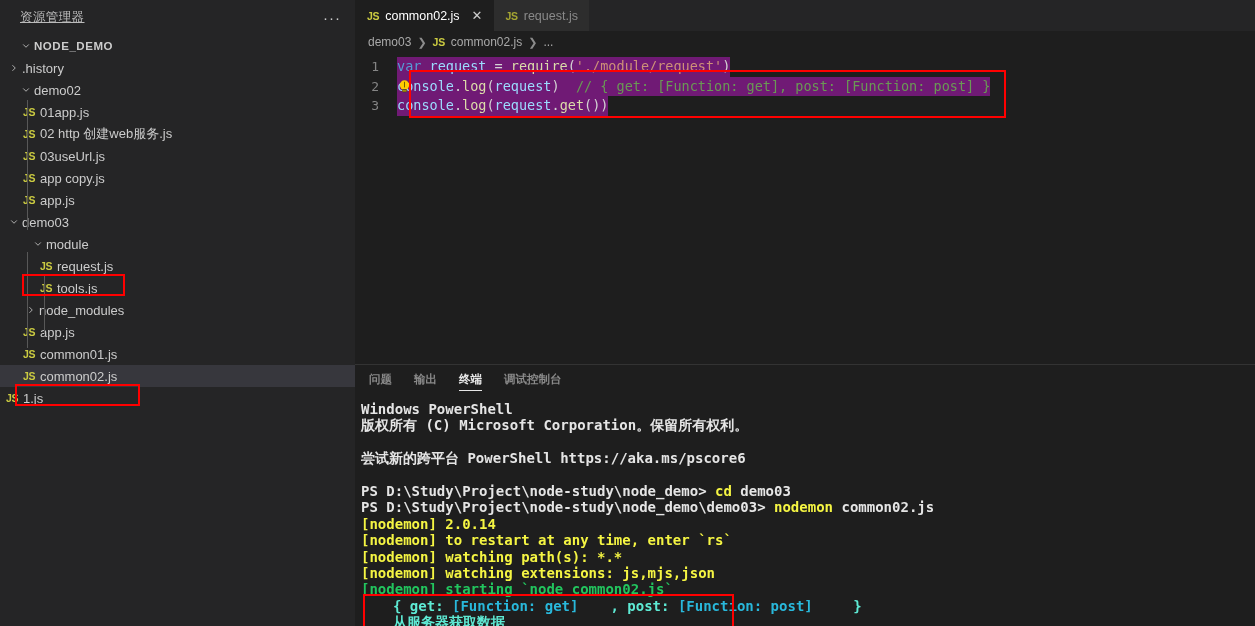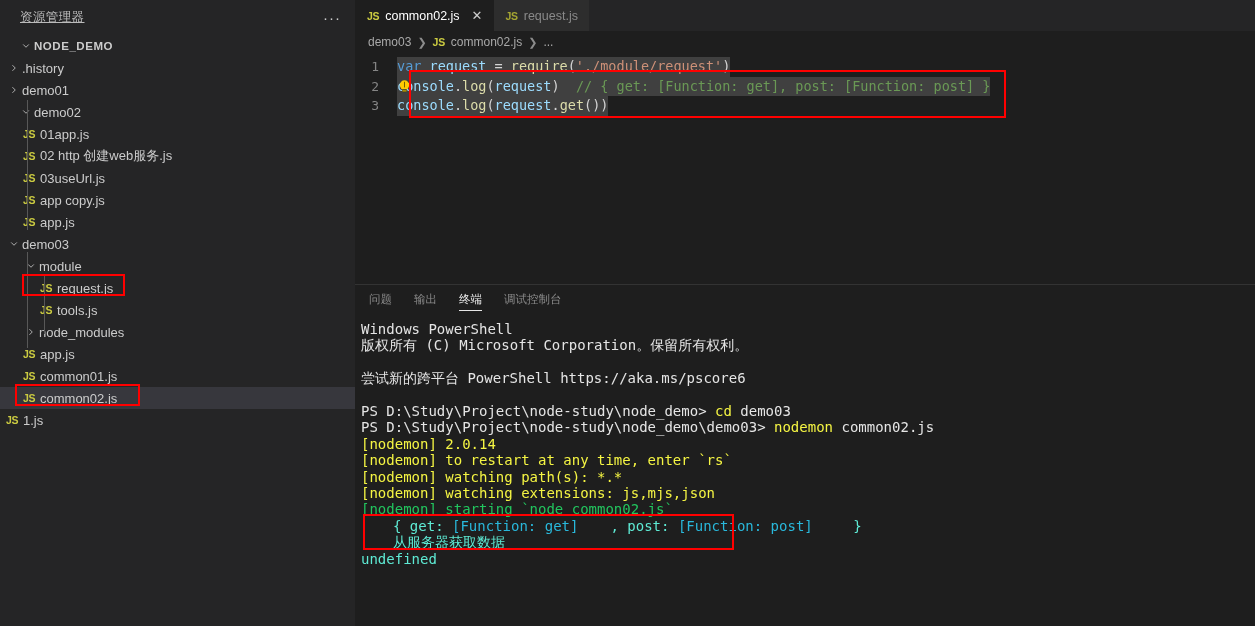--- a/index.html
+++ b/index.html
@@ -84,35 +84,35 @@
     font-family: "DejaVu Sans Mono", "Liberation Mono", monospace;
     font-size: 13.5px; line-height: 19.5px;
     padding-top: 4px;
   }
   .cline { display: flex; height: 19.5px; align-items: center; }
   .lnum {
     width: 42px; flex: 0 0 42px; text-align: right; padding-right: 18px;
     color: #858585; font-size: 13px;
   }
   .ctext { white-space: pre; position: relative; }
-  .sel { background: #404040; }
+  .sel { background: #701a75; }
   .k-kw   { color: #569cd6; }
   .k-var  { color: #9cdcfe; }
   .k-fn   { color: #dcdcaa; }
   .k-str  { color: #ce9178; }
   .k-com  { color: #6a9955; }
   .k-punc { color: #d4d4d4; }
 
   .bulb {
     position: absolute; left: 0px; top: 1px;
     width: 15px; height: 17px;
   }
 
   
-  .panel { height: 342px; background: #1e1e1e; border-top: 1px solid #333333; position: relative; }
+  .panel { height: 262px; background: #1e1e1e; border-top: 1px solid #333333; position: relative; font-weight: bold; }
   .panel-tabs { height: 28px; display: flex; align-items: center; padding-left: 14px; gap: 22px; }
   .ptab { font-size: 11.5px; color: #8a8a8a; cursor: pointer; position: relative; height: 28px; display: flex; align-items: center; }
   .ptab.active { color: #e7e7e7; }
   .ptab.active::after {
     content: ""; position: absolute; left: 0; right: 0; bottom: 2px;
     height: 1px; background: #e7e7e7;
   }
   .term {
     padding: 8px 0 0 6px;
     font-family: "DejaVu Sans Mono", "Liberation Mono", monospace;
@@ -155,65 +155,57 @@
           <span class="root-lbl">NODE_DEMO</span>
         </div>
         <div class="row" style="padding-left: 6px;">
           <span class="chev">
             <svg width="10" height="10" viewBox="0 0 16 16">
               <path d="M5.5 3.5 L10 8 L5.5 12.5" fill="none" stroke="#cccccc" stroke-width="1.3"></path>
             </svg>
           </span>
           <span class="lbl">.history</span>
         </div>
+        <div class="row" style="padding-left: 18px;">
+          <span class="chev">
+            <svg width="10" height="10" viewBox="0 0 16 16">
+              <path d="M3.5 5.5 L8 10 L12.5 5.5" fill="none" stroke="#cccccc" stroke-width="1.3"></path>
+            </svg>
+          </span>
+          <span class="lbl">demo02</span>
+        </div>
+        <div class="row" style="padding-left: 23px;">
+          <span class="js-badge">JS</span>
+          <span class="lbl">01app.js</span>
+        </div>
+        <div class="row" style="padding-left: 23px;">
+          <span class="js-badge">JS</span>
+          <span class="lbl">02 http 创建web服务.js</span>
+        </div>
+        <div class="row" style="padding-left: 23px;">
+          <span class="js-badge">JS</span>
+          <span class="lbl">03useUrl.js</span>
+        </div>
+        <div class="row" style="padding-left: 23px;">
+          <span class="js-badge">JS</span>
+          <span class="lbl">app copy.js</span>
+        </div>
+        <div class="row" style="padding-left: 23px;">
+          <span class="js-badge">JS</span>
+          <span class="lbl">app.js</span>
+        </div>
         <div class="row" style="padding-left: 6px;">
           <span class="chev">
             <svg width="10" height="10" viewBox="0 0 16 16">
-              <path d="M5.5 3.5 L10 8 L5.5 12.5" fill="none" stroke="#cccccc" stroke-width="1.3"></path>
-            </svg>
-          </span>
-          <span class="lbl">demo01</span>
-        </div>
-        <div class="row" style="padding-left: 18px;">
-          <span class="chev">
-            <svg width="10" height="10" viewBox="0 0 16 16">
               <path d="M3.5 5.5 L8 10 L12.5 5.5" fill="none" stroke="#cccccc" stroke-width="1.3"></path>
             </svg>
           </span>
-          <span class="lbl">demo02</span>
-        </div>
-        <div class="row" style="padding-left: 23px;">
-          <span class="js-badge">JS</span>
-          <span class="lbl">01app.js</span>
-        </div>
-        <div class="row" style="padding-left: 23px;">
-          <span class="js-badge">JS</span>
-          <span class="lbl">02 http 创建web服务.js</span>
-        </div>
-        <div class="row" style="padding-left: 23px;">
-          <span class="js-badge">JS</span>
-          <span class="lbl">03useUrl.js</span>
-        </div>
-        <div class="row" style="padding-left: 23px;">
-          <span class="js-badge">JS</span>
-          <span class="lbl">app copy.js</span>
-        </div>
-        <div class="row" style="padding-left: 23px;">
-          <span class="js-badge">JS</span>
-          <span class="lbl">app.js</span>
-        </div>
-        <div class="row" style="padding-left: 6px;">
-          <span class="chev">
-            <svg width="10" height="10" viewBox="0 0 16 16">
-              <path d="M3.5 5.5 L8 10 L12.5 5.5" fill="none" stroke="#cccccc" stroke-width="1.3"></path>
-            </svg>
-          </span>
           <span class="lbl">demo03</span>
         </div>
-        <div class="row" style="padding-left: 23px;">
+        <div class="row" style="padding-left: 30px;">
           <span class="chev">
             <svg width="10" height="10" viewBox="0 0 16 16">
               <path d="M3.5 5.5 L8 10 L12.5 5.5" fill="none" stroke="#cccccc" stroke-width="1.3"></path>
             </svg>
           </span>
           <span class="lbl">module</span>
         </div>
         <div class="row" style="padding-left: 40px;">
           <span class="js-badge">JS</span>
           <span class="lbl">request.js</span>

